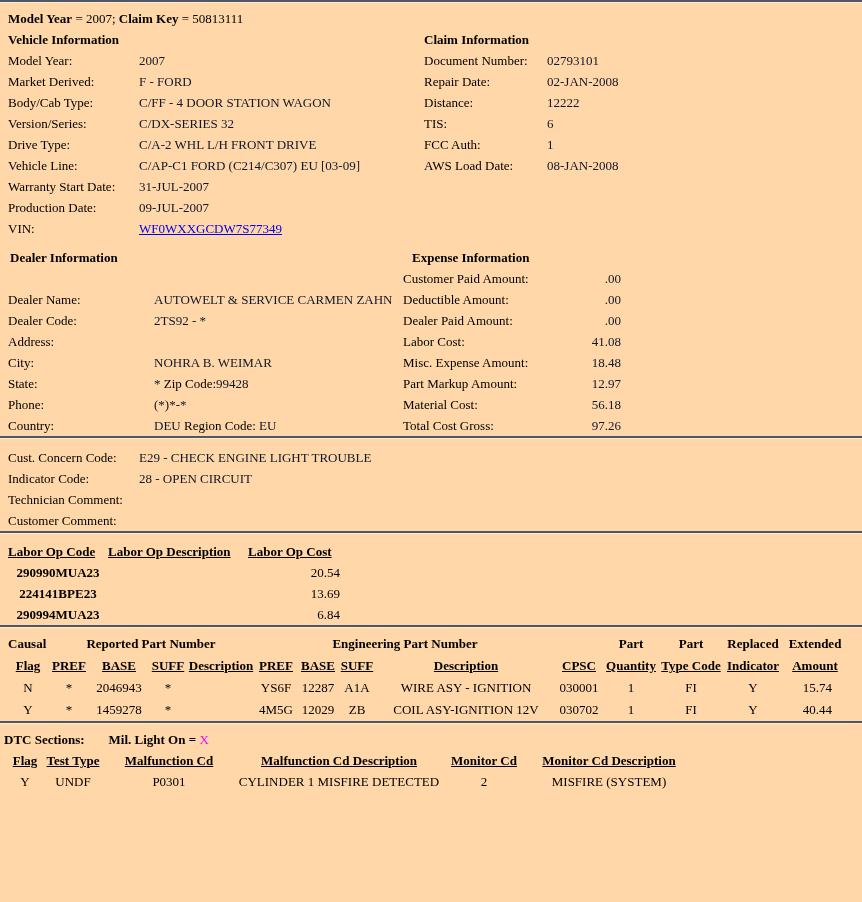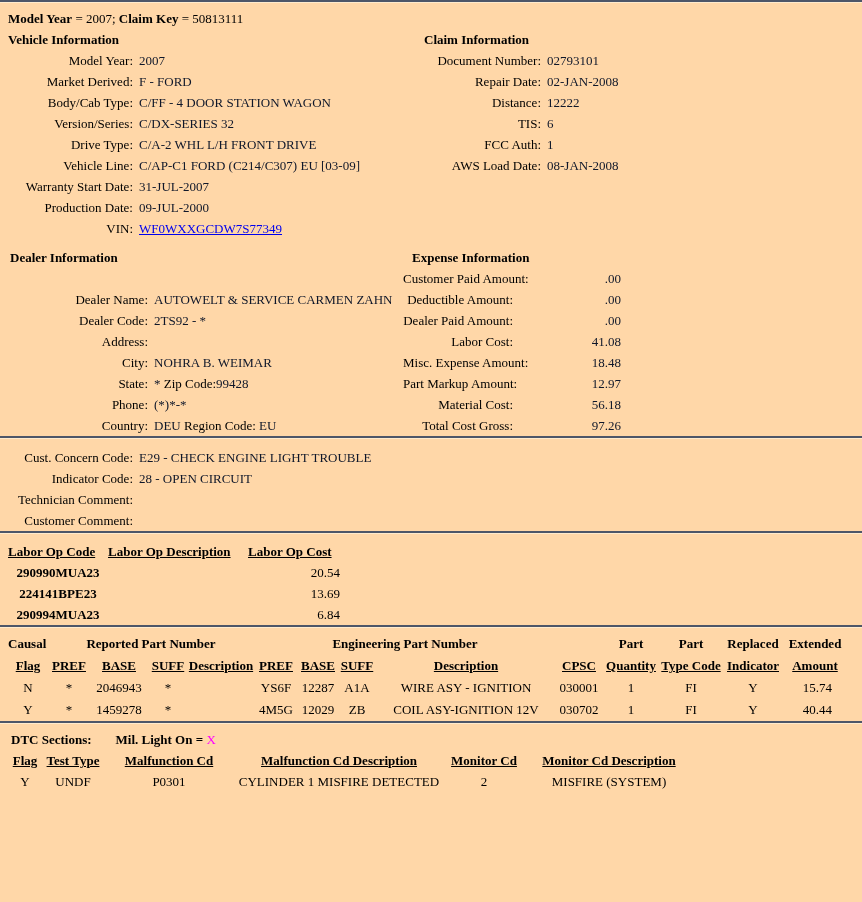--- a/index.html
+++ b/index.html
@@ -31,21 +31,21 @@
 
   .cols { display:flex; padding-left:8px; }
   .col-l { width:416px; flex:none; }
   .de .col-l { width:395px; }
 
   .sec-header { font-weight:bold; line-height:21px; }
   .dealer-h { margin-left:2px; }
   .expense-h { margin-left:9px; }
 
   .kv { display:flex; line-height:21px; }
-  .kv .k { flex:none; text-align:right; white-space:pre; }
+  .kv .k { flex:none; text-align:left; white-space:pre; }
   .kv .v { margin-left:6px; white-space:pre; }
   .vehicle .k { width:125px; }
   .claim .k { width:117px; }
   .dealer .k { width:140px; }
   .expense .k { width:110px; }
   .expense .v { width:104px; text-align:right; margin-left:4px; }
   .concern { padding-left:8px; margin-top:8px; }
   .concern .k { width:125px; }
   .spacer21 { height:21px; }
 
@@ -67,21 +67,21 @@
   .labor-table td.code { text-align:center;font-weight:bold; }
   .labor-table td.cost { text-align:right; }
 
   .parts-table { margin-top:5px; }
   .parts-table tr { line-height:22px; }
   .parts-table th, .parts-table td { text-align:center; }
   .parts-table th.left { text-align:left; }
   .parts-table td.amt { text-align:right; padding-right:14px; }
 
   .dtc-block { margin-top:5px; }
-  .dtc-line1 { padding-left:11px; line-height:21px; }
+  .dtc-line1 { padding-left:4px; line-height:21px; }
   .mil { margin-left:24px; }
   .dtc-table th, .dtc-table td { text-align:center; }
 </style>
 </head>
 <body>
 
 <div class="page">
 
   <hr class="rule hr1">
 
@@ -113,21 +113,21 @@
       <div class="kv">
           <span class="k">Vehicle Line:</span>
           <span class="v red">C/AP-C1 FORD (C214/C307) EU [03-09]</span>
         </div>
       <div class="kv">
           <span class="k">Warranty Start Date:</span>
           <span class="v red">31-JUL-2007</span>
         </div>
       <div class="kv">
           <span class="k">Production Date:</span>
-          <span class="v red">09-JUL-2000</span>
+          <span class="v red">09-JUL-2007</span>
         </div>
       <div class="kv">
           <span class="k">VIN:</span>
           <span class="v"><a href="#" class="vin-link">WF0WXXGCDW7S77349</a></span>
         </div>
     </div>
     <div class="claim">
       <div class="sec-header">Claim Information</div>
       <div class="kv">
           <span class="k">Document Number:</span>

